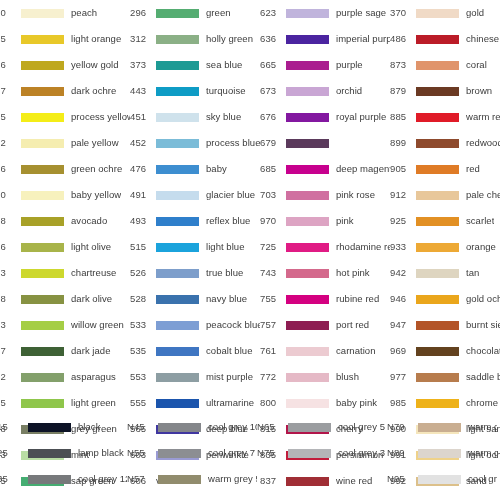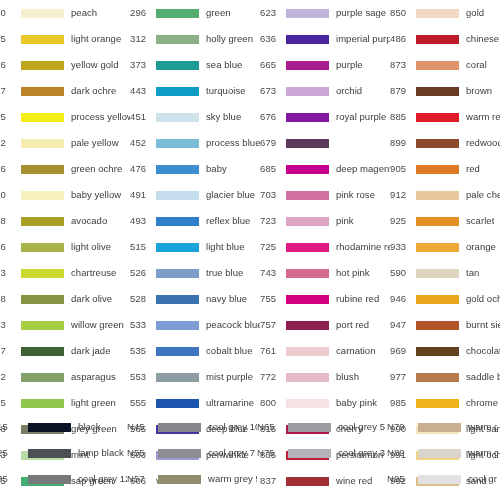--- a/index.html
+++ b/index.html
@@ -321,21 +321,21 @@
           <span class="code">685</span>
           <span class="chip" style="background: rgb(199, 0, 142);"></span>
           <span class="name">deep magenta</span>
         </div>
         <div class="swatch-row">
           <span class="code">703</span>
           <span class="chip" style="background: rgb(208, 112, 160);"></span>
           <span class="name">pink rose</span>
         </div>
         <div class="swatch-row">
-          <span class="code">723</span>
+          <span class="code">970</span>
           <span class="chip" style="background: rgb(221, 164, 195);"></span>
           <span class="name">pink</span>
         </div>
         <div class="swatch-row">
           <span class="code">725</span>
           <span class="chip" style="background: rgb(224, 27, 132);"></span>
           <span class="name">rhodamine red</span>
         </div>
         <div class="swatch-row">
           <span class="code">743</span>
@@ -382,21 +382,21 @@
           <span class="chip" style="background: rgb(160, 46, 53);"></span>
           <span class="name">wine red</span>
         </div>
         <div class="swatch-row">
           <span class="code">845</span>
           <span class="name">carmine</span>
         </div>
       </div>
       <div class="col last">
         <div class="swatch-row">
-          <span class="code">850</span>
+          <span class="code">370</span>
           <span class="chip" style="background: rgb(240, 218, 198);"></span>
           <span class="name">gold</span>
         </div>
         <div class="swatch-row">
           <span class="code">486</span>
           <span class="chip" style="background: rgb(187, 28, 40);"></span>
           <span class="name">chinese red</span>
         </div>
         <div class="swatch-row">
           <span class="code">873</span>
@@ -432,21 +432,21 @@
           <span class="code">925</span>
           <span class="chip" style="background: rgb(226, 144, 36);"></span>
           <span class="name">scarlet</span>
         </div>
         <div class="swatch-row">
           <span class="code">933</span>
           <span class="chip" style="background: rgb(237, 169, 53);"></span>
           <span class="name">orange</span>
         </div>
         <div class="swatch-row">
-          <span class="code">590</span>
+          <span class="code">942</span>
           <span class="chip" style="background: rgb(222, 213, 192);"></span>
           <span class="name">tan</span>
         </div>
         <div class="swatch-row">
           <span class="code">946</span>
           <span class="chip" style="background: rgb(234, 166, 28);"></span>
           <span class="name">gold ochre</span>
         </div>
         <div class="swatch-row">
           <span class="code">947</span>

